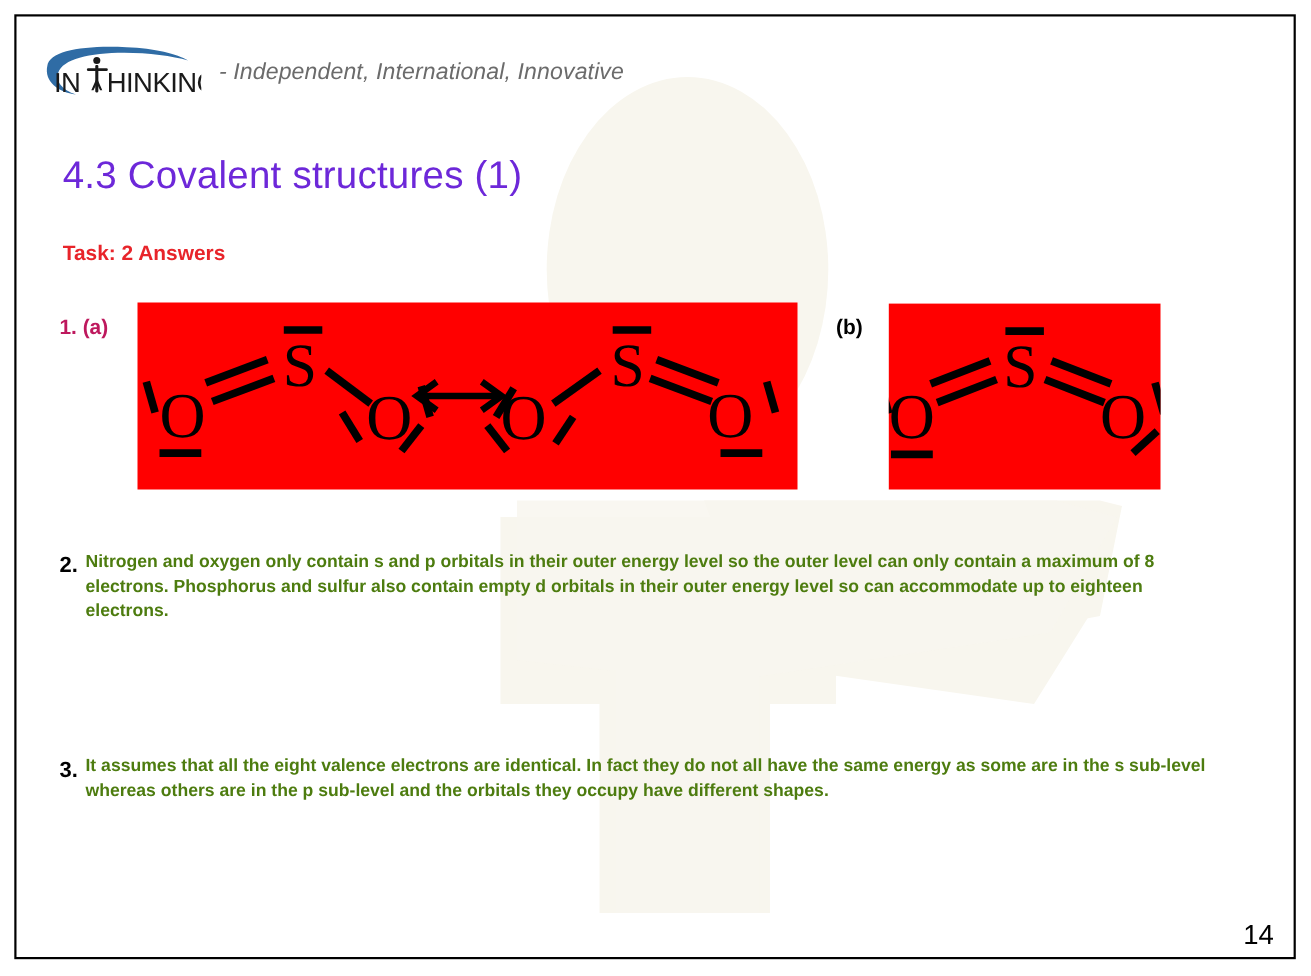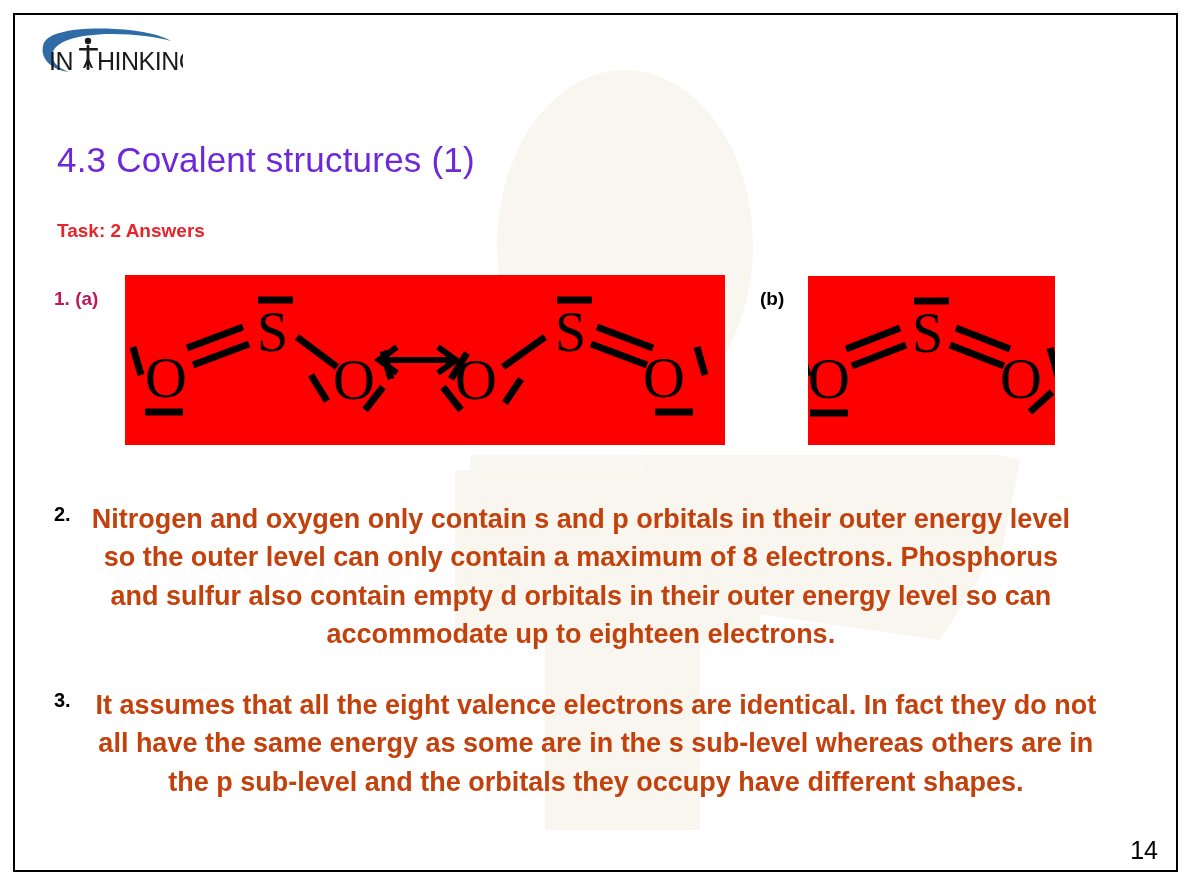--- a/index.html
+++ b/index.html
@@ -38,21 +38,21 @@
     left: 0; top: 0;
     width: 1192px;
     height: 887px;
     pointer-events: none;
   }
 
   
   .brandbar {
     position: absolute;
     left: 35px;
-    top: 26px;
+    top: 40px;
     display: flex;
     align-items: center;
     height: 52px;
   }
   .logo-wrap {
     position: relative;
     width: 148px;
     height: 52px;
   }
   .logo-svg { display: block; }
@@ -118,25 +118,24 @@
   }
   .answer-num {
     font-size: 20px;
     font-weight: bold;
     color: #000000;
     margin-right: 7px;
     line-height: 1.42;
     flex: 0 0 auto;
   }
   .answer-text {
-    font-size: 27px;
-    font-weight: bold;
-    color: #c2410c;
+    font-size: 16px;
+    font-weight: bold;
+    color: #4d7c0f;
     line-height: 1.42;
-    text-align: center;
   }
   .a2 { left: 54px; top: 500px; width: 1030px; }
   .a3 { left: 54px; top: 686px; width: 1060px; }
 
   
   .footer {
     position: absolute;
     left: 0;
     top: 836px;
     width: 1192px;
@@ -187,20 +186,21 @@
         <g fill="#1a1a1a">
           <circle cx="53" cy="15" r="3.2"></circle>
           <rect x="51.6" y="19" width="2.8" height="25" rx="1"></rect>
           <rect x="44" y="22" width="19" height="2.6" rx="1.2"></rect>
           <path d="M 48 42 L 52 33 L 54 33 L 58 42 L 56 42 L 53 36 L 50 42 Z"></path>
         </g>
 
         <text x="62" y="44" font-family="Liberation Sans, sans-serif" font-size="25" fill="#1a1a1a" letter-spacing="-0.5">HINKING</text>
       </svg>
     </div>
+    <div class="tagline">- Independent, International, Innovative</div>
   </div>
 
   <div class="slide-title">4.3 Covalent structures (1)</div>
   <div class="task-label">Task: 2 Answers</div>
 
   <div class="q1-label">
     <span class="num">1</span><span>. (a)</span>
   </div>
   <div class="qb-label">(b)</div>
 

